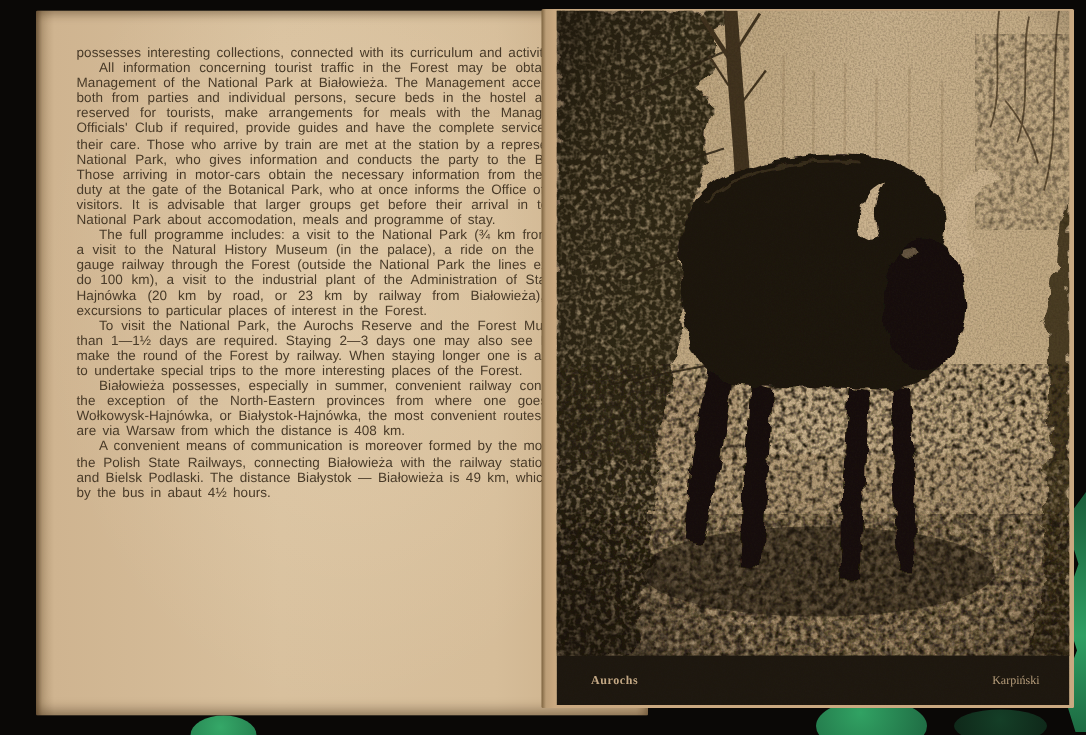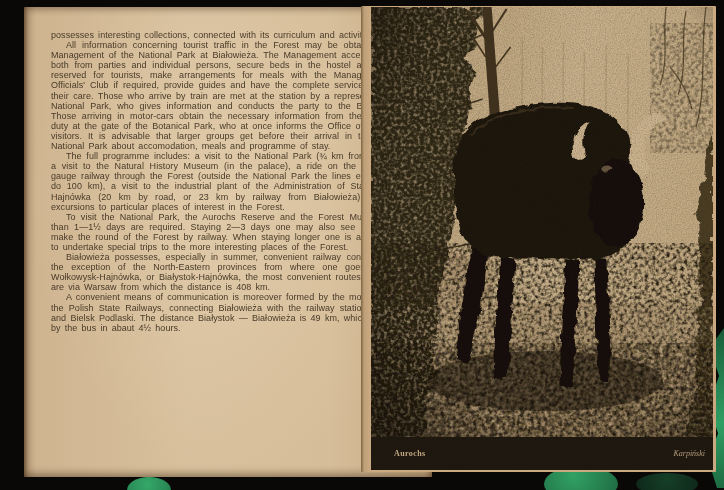--- a/index.html
+++ b/index.html
@@ -44,21 +44,21 @@
   .photo{
     position:absolute;left:10px;top:1px;right:3px;bottom:2px;overflow:hidden;
     background:#b9a17e;
   }
   .photo svg{display:block;width:100%;height:100%;}
   .caption{
     position:absolute;bottom:12px;color:#c3a884;
     font-family:"Liberation Serif",serif;font-size:8px;line-height:8px;
   }
   .caption.c-left{left:23px;font-weight:bold;letter-spacing:.4px;}
-  .caption.c-right{right:8px;font-style:italic;color:#b59c7a;margin-top:28px;}
+  .caption.c-right{right:20px;color:#b59c7a;margin-top:28px;}
 </style>
 </head>
 <body>
 
 <div class="stage">
 
   <div class="green-blob gb-left"></div>
   <div class="green-blob gb-right"></div>
   <div class="green-blob gb-right2"></div>
   <div class="green-wedge"></div>

